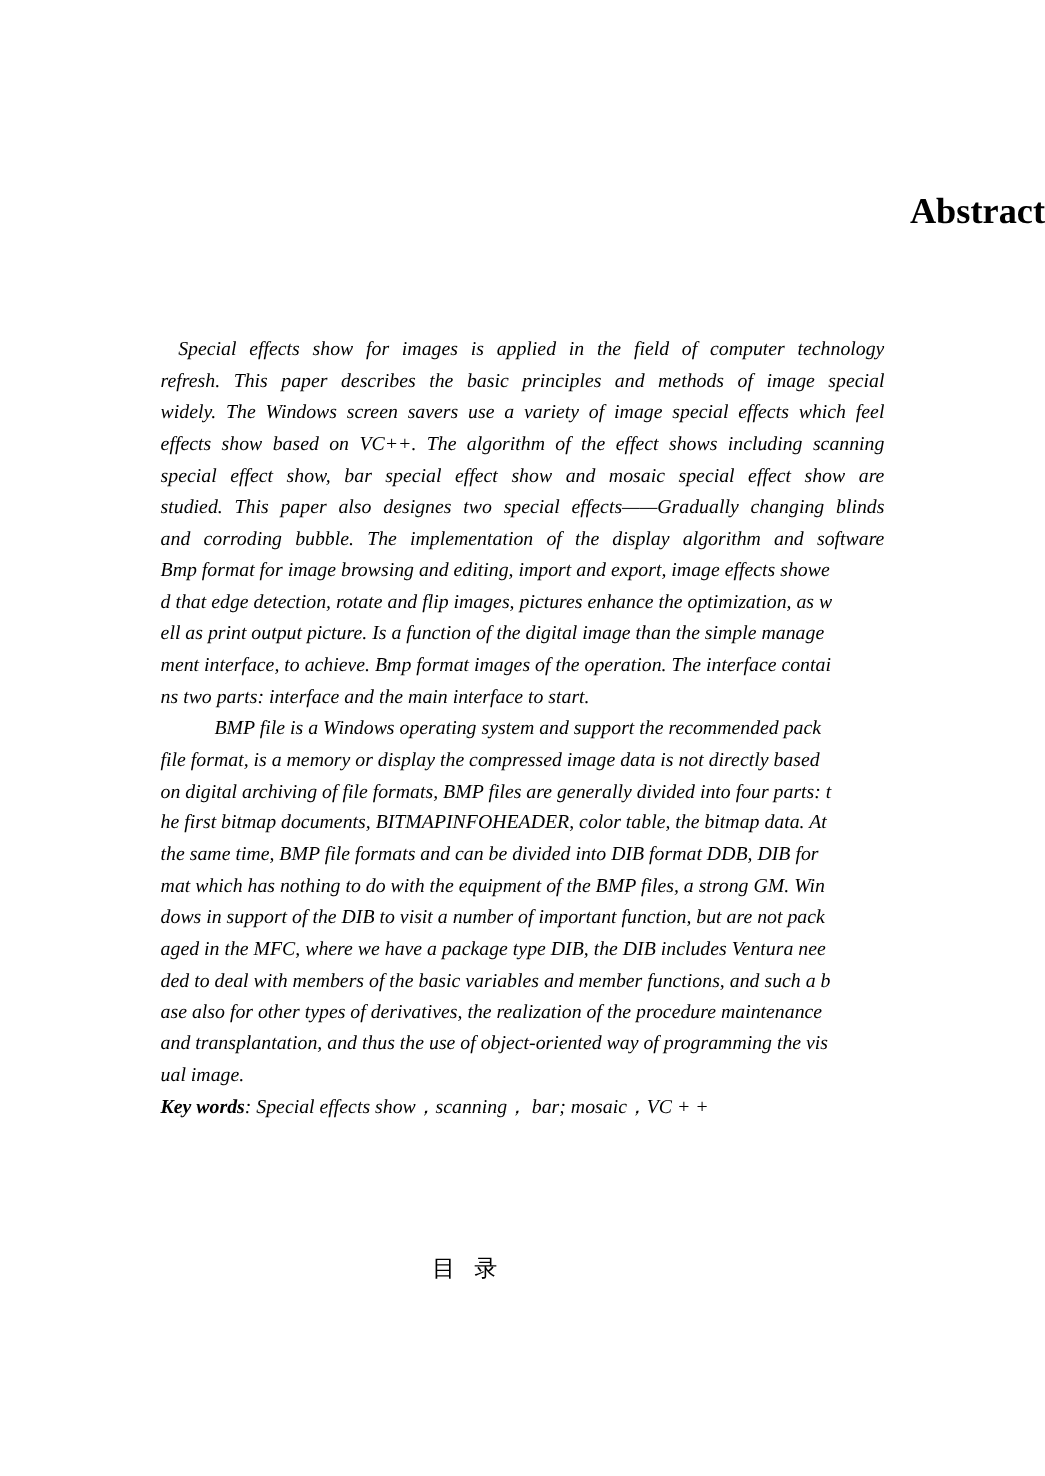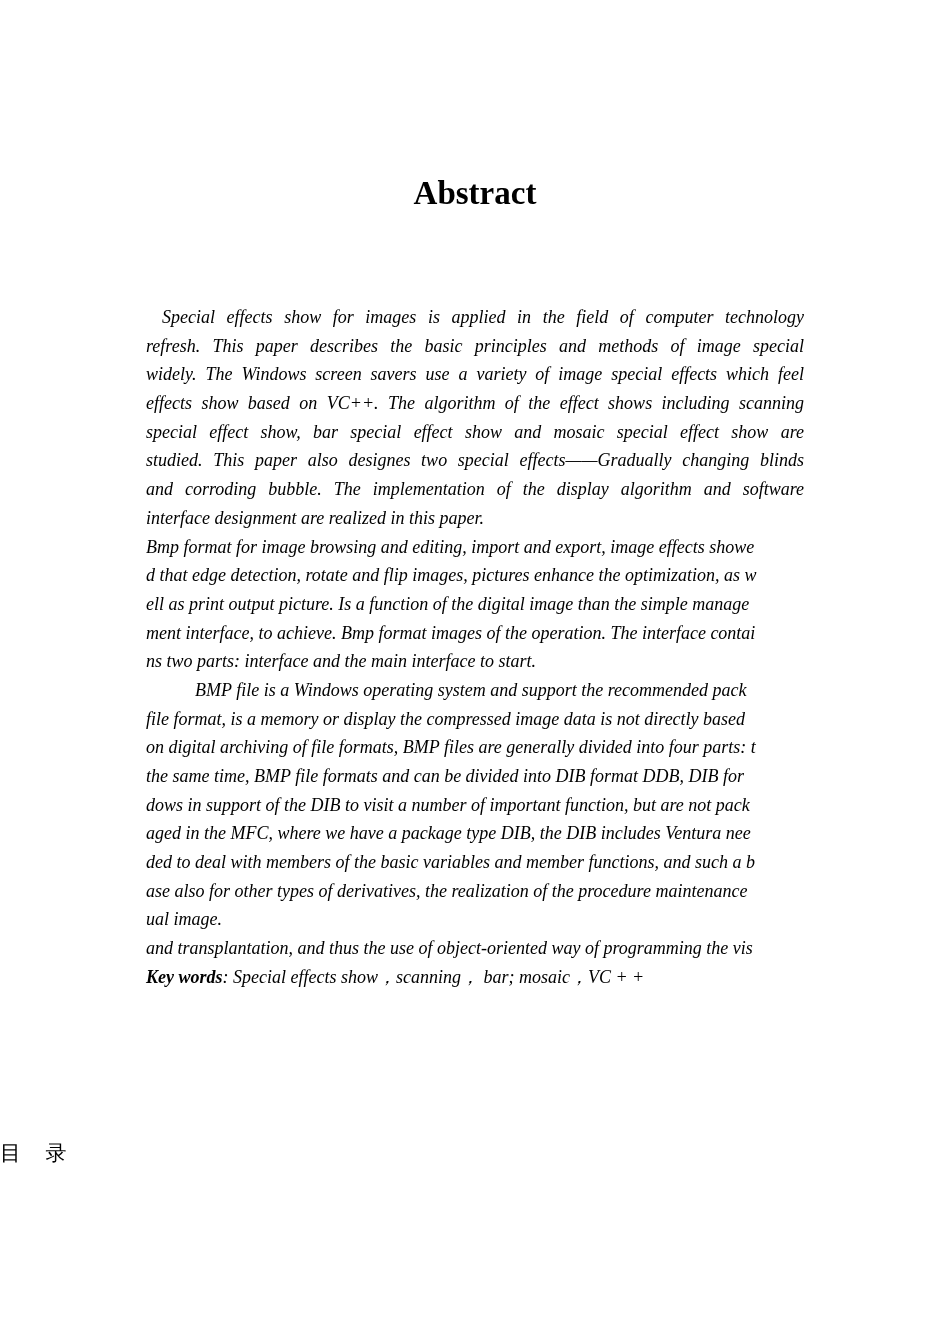--- a/index.html
+++ b/index.html
@@ -1,65 +1,66 @@
 <!DOCTYPE html>
 <html><head>
   <meta charset="utf-8">
   <style>
     html, body { margin: 0; padding: 0; background: #ffffff; }
     body { width: 950px; height: 1342px; position: relative; overflow: hidden;
            font-family: "Liberation Serif", "DejaVu Serif", serif; color: #000; }
-    .title { position: absolute; left: 0; width: 950px; top: 172px; text-align: center;
+    .title { position: absolute; left: 0; width: 950px; top: 172px; text-align: right;
              font-size: 33px; font-weight: bold; line-height: 42px; }
     .body { position: absolute; left: 146px; width: 658px; top: 303px; font-size: 18px; font-style: italic; }
     .line { height: 28.7px; line-height: 28.7px; white-space: nowrap; }
     .just { text-align: justify; text-align-last: justify; white-space: normal; overflow: hidden; }
     .ind1 { padding-left: 16px; }
     .ind2 { padding-left: 30px; }
     .ind3 { padding-left: 49px; }
     .kw-label { font-weight: bold; }
-    .toc { position: absolute; left: 0; width: 851px; top: 1139px; text-align: left;
-           font-size: 21px; font-family: Liberation Mono, monospace; letter-spacing: 6px; }
+    .toc { position: absolute; left: 0; width: 851px; top: 1139px; text-align: center;
+           font-size: 21px; font-family: Liberation Serif, serif; letter-spacing: 6px; }
   </style>
 </head>
 <body>
 
 <h1 class="title" style="margin:0;">Abstract</h1>
 
 <div class="body">
   <div>
     <div class="line just ind1">Special effects show for images is applied in the field of computer technology</div>
     <div class="line just">refresh. This paper describes the basic principles and methods of image special</div>
     <div class="line just">widely. The Windows screen savers use a variety of image special effects which feel</div>
     <div class="line just">effects show based on VC++. The algorithm of the effect shows including scanning</div>
     <div class="line just">special effect show, bar special effect show and mosaic special effect show are</div>
     <div class="line just">studied. This paper also designes two special effects——Gradually changing blinds</div>
     <div class="line just">and corroding bubble. The implementation of the display algorithm and software</div>
-    <div class="line">interface designment are realized in this paper.</div>
   </div>
 
   <div>
     <div class="line">Bmp format for image browsing and editing, import and export, image effects showe</div>
     <div class="line">d that edge detection, rotate and flip images, pictures enhance the optimization, as w</div>
     <div class="line">ell as print output picture. Is a function of the digital image than the simple manage</div>
     <div class="line">ment interface, to achieve. Bmp format images of the operation. The interface contai</div>
     <div class="line">ns two parts: interface and the main interface to start.</div>
   </div>
 
   <div>
     <div class="line ind3">BMP file is a Windows operating system and support the recommended pack</div>
     <div class="line">file format, is a memory or display the compressed image data is not directly based</div>
     <div class="line">on digital archiving of file formats, BMP files are generally divided into four parts: t</div>
+    <div class="line">he first bitmap documents, BITMAPINFOHEADER, color table, the bitmap data. At</div>
     <div class="line">the same time, BMP file formats and can be divided into DIB format DDB, DIB for</div>
+    <div class="line">mat which has nothing to do with the equipment of the BMP files, a strong GM. Win</div>
     <div class="line">dows in support of the DIB to visit a number of important function, but are not pack</div>
     <div class="line">aged in the MFC, where we have a package type DIB, the DIB includes Ventura nee</div>
     <div class="line">ded to deal with members of the basic variables and member functions, and such a b</div>
     <div class="line">ase also for other types of derivatives, the realization of the procedure maintenance</div>
+    <div class="line">and transplantation, and thus the use of object-oriented way of programming the vis</div>
     <div class="line">ual image.</div>
-    <div class="line">and transplantation, and thus the use of object-oriented way of programming the vis</div>
   </div>
 
   <div class="line">
     <span class="kw-label">Key words</span><span>: Special effects show，scanning， bar; mosaic，VC + +</span>
   </div>
 </div>
 
 <div class="toc">目 录</div>
 
 </body></html>

